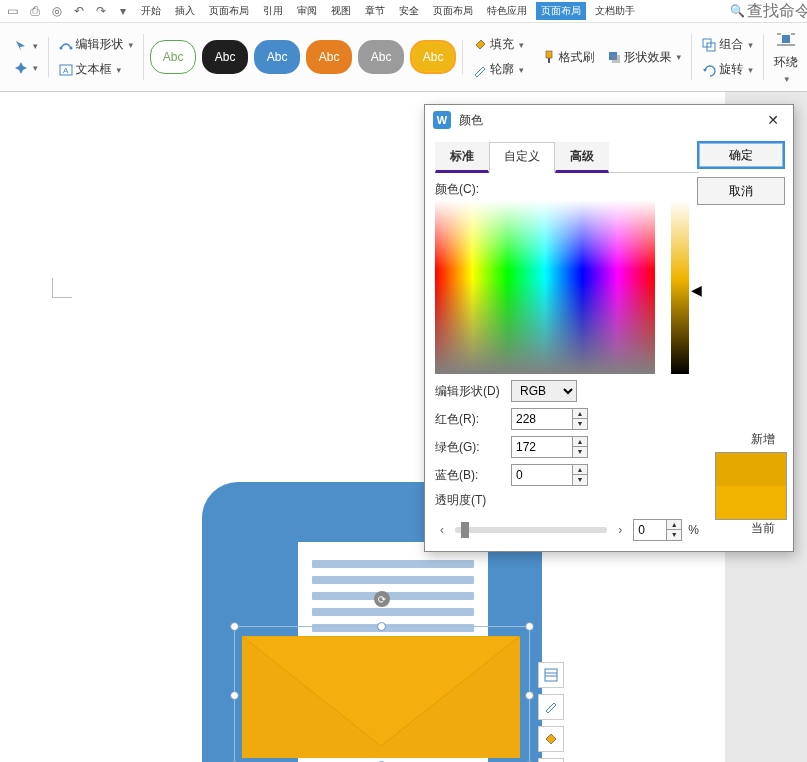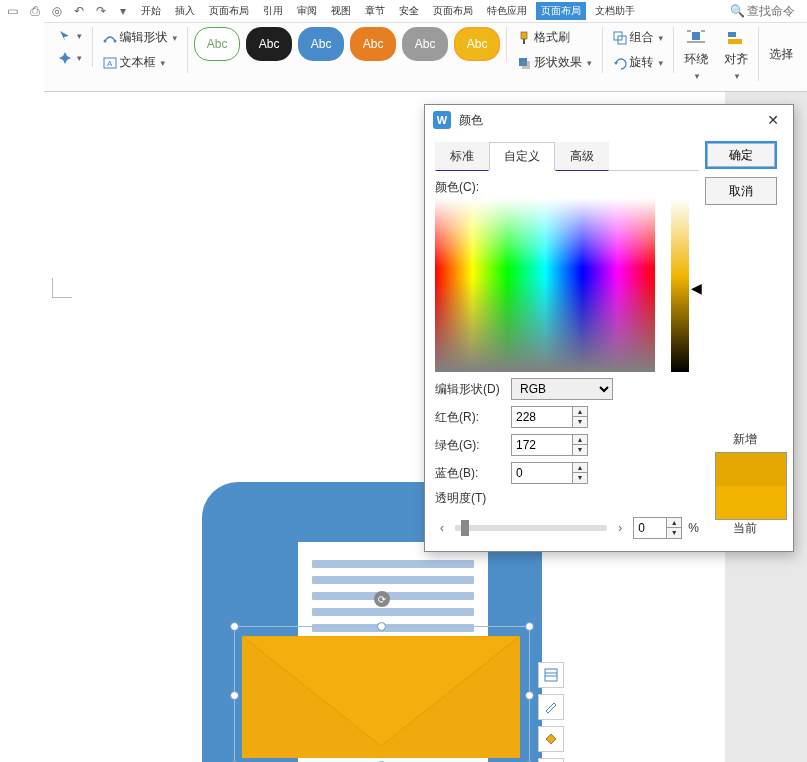--- a/index.html
+++ b/index.html
@@ -4,24 +4,24 @@
 <style>
 * { margin:0; padding:0; box-sizing:border-box; font-family:"Microsoft YaHei",Arial,sans-serif; }
 body { width:807px; height:762px; background:#fff; position:relative; overflow:hidden; font-size:12px; color:#333; }
 
 
 .menubar { height:22px; display:flex; align-items:center; gap:4px; padding-left:4px; }
 .menubar .iconbtn { width:18px; height:18px; display:flex; align-items:center; justify-content:center; color:#666; cursor:pointer; }
 .menubar .tab { padding:2px 5px; cursor:pointer; font-size:10px; }
 .menubar .tab.active { background:#3b8fd6; color:#fff; }
 .menubar .search { margin-left:auto; display:flex; align-items:center; gap:2px; color:#888; }
-.menubar .search input { border:none; outline:none; font-size:12px; width:60px; }
-
-
-.ribbon { height:70px; border-bottom:1px solid #ccc; display:flex; align-items:flex-start; padding:4px 0 4px 4px; background:#fcfcfc; border-top:1px solid #e0e0e0;margin-left:44px;}
+.menubar .search input { border:none; outline:none; font-size:16px; width:60px; }
+
+
+.ribbon { height:70px; border-bottom:1px solid #ccc; display:flex; align-items:center; padding:4px 0 4px 4px; background:#fcfcfc; border-top:1px solid #e0e0e0;}
 .ribbon .sect { display:flex; flex-direction:column; justify-content:center; gap:4px; padding:0 6px; border-right:1px solid #ddd; }
 .ribbon .sect:last-child { border-right:none; }
 .ribbon .smallbtn { display:flex; align-items:center; gap:3px; padding:2px 4px; cursor:pointer; font-size:12px; white-space:nowrap; }
 .ribbon .smallbtn svg { flex-shrink:0; }
 .caret::after { content:"▾"; font-size:9px; margin-left:2px; color:#666; }
 
 
 .swatches { display:flex; gap:6px; align-items:center; }
 .swatch { width:46px; height:34px; border-radius:15px; display:flex; align-items:center; justify-content:center; font-size:12px; cursor:pointer; }
 .swatch.outlined { border:1px solid #58a84d; color:#7aa46a; background:#fff; }
@@ -62,53 +62,53 @@
 .dialog .titlebar { height:30px; display:flex; align-items:center; padding:0 8px; }
 .dialog .titlebar .logo { width:18px; height:18px; background:#3b8fd6; border-radius:3px; display:flex; align-items:center; justify-content:center; color:#fff; font-size:11px; font-weight:bold; margin-right:8px;}
 .dialog .titlebar .close { margin-left:auto; width:24px; height:24px; display:flex; align-items:center; justify-content:center; font-size:14px; cursor:pointer;}
 .dialog .body { display:flex; padding:6px 10px 10px 10px; height:calc(100% - 30px);}
 .leftpane { flex:1; }
 .rightpane { width:84px; display:flex; flex-direction:column; align-items:center; gap:8px; }
 
 .tabrow { display:flex; border-bottom:1px solid #ccc; margin-bottom:8px; }
 .dtab { padding:5px 14px; border:1px solid transparent; cursor:pointer; font-size:12px; position:relative; top:1px; background:#f4f4f4;}
 .dtab.active { border:1px solid #ccc; border-bottom:1px solid #fff; background:#fff;}
-.dtab:not(.active){ border-bottom:1px solid #4c1d95;}
+.dtab:not(.active){ border-bottom:3px solid #4c1d95;font-weight:bold;}
 
 .fieldlbl { font-size:12px; margin:4px 0 2px 0; }
 .huefield { position:relative; width:220px; height:174px; margin-bottom:6px;
   background:
     linear-gradient(to top, #808080, rgba(128,128,128,0) 55%),
     linear-gradient(to bottom, #fff, rgba(255,255,255,0) 40%),
     linear-gradient(to right,#ff0000 0%,#ffff00 17%,#00ff00 33%,#00ffff 50%,#0000ff 67%,#ff00ff 83%,#ff0000 100%);
 }
 .valstrip { position:absolute; left:236px; top:0; width:18px; height:174px;
   background:linear-gradient(to bottom,#fff 0%,#f0b400 45%,#000 100%);
 }
 .valarrow { position:absolute; left:256px; top:82px; font-size:14px; color:#000;}
 
 .formrow { display:flex; align-items:center; gap:8px; margin:6px 0;}
 .formrow label { width:68px; font-size:12px;}
 .formrow select, .formrow input[type=text] { height:22px; border:1px solid #999; padding:0 4px; font-size:12px;}
-.formrow select { width:102px;}
+.formrow select { width:66px;}
 .numwrap { display:flex; align-items:center; }
 .numwrap input { width:62px; height:22px; border:1px solid #999; padding:0 4px; font-size:12px;}
 .numwrap .spin { display:flex; flex-direction:column; border:1px solid #999; border-left:none;}
 .numwrap .spin span { width:14px; height:10px; font-size:7px; line-height:10px; text-align:center; cursor:pointer; background:#f4f4f4;}
 .numwrap .spin span:first-child{border-bottom:1px solid #999;}
 
 .opacityrow { display:flex; align-items:center; gap:6px; margin-top:10px;}
 .opacityrow .track { flex:1; height:6px; background:#ddd; position:relative; border-radius:2px;}
 .opacityrow .thumb { position:absolute; left:6px; top:-5px; width:8px; height:16px; background:#888;}
 .opacityrow .ltbtn,.opacityrow .rtbtn { width:14px; text-align:center; cursor:pointer; color:#666;}
 
-.dlgbtn { width:72px; height:28px; border:1px solid #999; background:#f4f4f4; cursor:pointer; font-size:12px;}
+.dlgbtn { width:88px; height:28px; border:1px solid #999; background:#f4f4f4; cursor:pointer; font-size:12px;}
 .dlgbtn.primary { border:2px solid #3b8fd6; box-shadow:0 0 0 1px #8cbbe4 inset;}
 
-.previewwrap { margin-top:auto; text-align:center; width:60px;margin-left:8px;}
+.previewwrap { margin-top:auto; text-align:right; width:60px;margin-left:8px;}
 .previewwrap .lbl { font-size:12px; margin-bottom:4px; display:block;}
 .previewbox { width:72px; height:68px; border:1px solid #999;}
 .previewbox .half { height:50%;}
 .previewbox .half.top { background:#e5a800;}
 .previewbox .half.bot { background:#f2b200;}
 
 </style>
 </head>
 <body>
 
@@ -173,20 +173,34 @@
       <div class="swatch black">Abc</div>
       <div class="swatch blue">Abc</div>
       <div class="swatch orange">Abc</div>
       <div class="swatch gray">Abc</div>
       <div class="swatch yellow">Abc</div>
     </div>
   </div>
   <div class="sect">
     <div style="display:flex;gap:10px;">
       <div style="display:flex;flex-direction:column;gap:4px;">
+        <div class="smallbtn caret">
+          <svg width="14" height="14">
+              <path d="M3 7 L8 2 L12 6 L7 11 Z" fill="#f0aa0e" stroke="#555" stroke-width="0.7"></path>
+            </svg>
+          <span>填充</span>
+        </div>
+        <div class="smallbtn caret">
+          <svg width="14" height="14">
+              <path d="M2 12 L10 4 L12 6 L4 14 Z" fill="none" stroke="#4986c0"></path>
+            </svg>
+          <span>轮廓</span>
+        </div>
+      </div>
+      <div style="display:flex;flex-direction:row;gap:4px;">
         <div class="smallbtn">
           <svg width="14" height="14">
               <rect x="4" y="1" width="6" height="7" fill="#f0aa0e" stroke="#555" stroke-width="0.6"></rect>
               <rect x="6" y="8" width="2" height="5" fill="#555"></rect>
             </svg>
           <span>格式刷</span>
         </div>
         <div class="smallbtn caret">
           <svg width="14" height="14">
               <rect x="2" y="2" width="8" height="8" fill="#4986c0"></rect>

